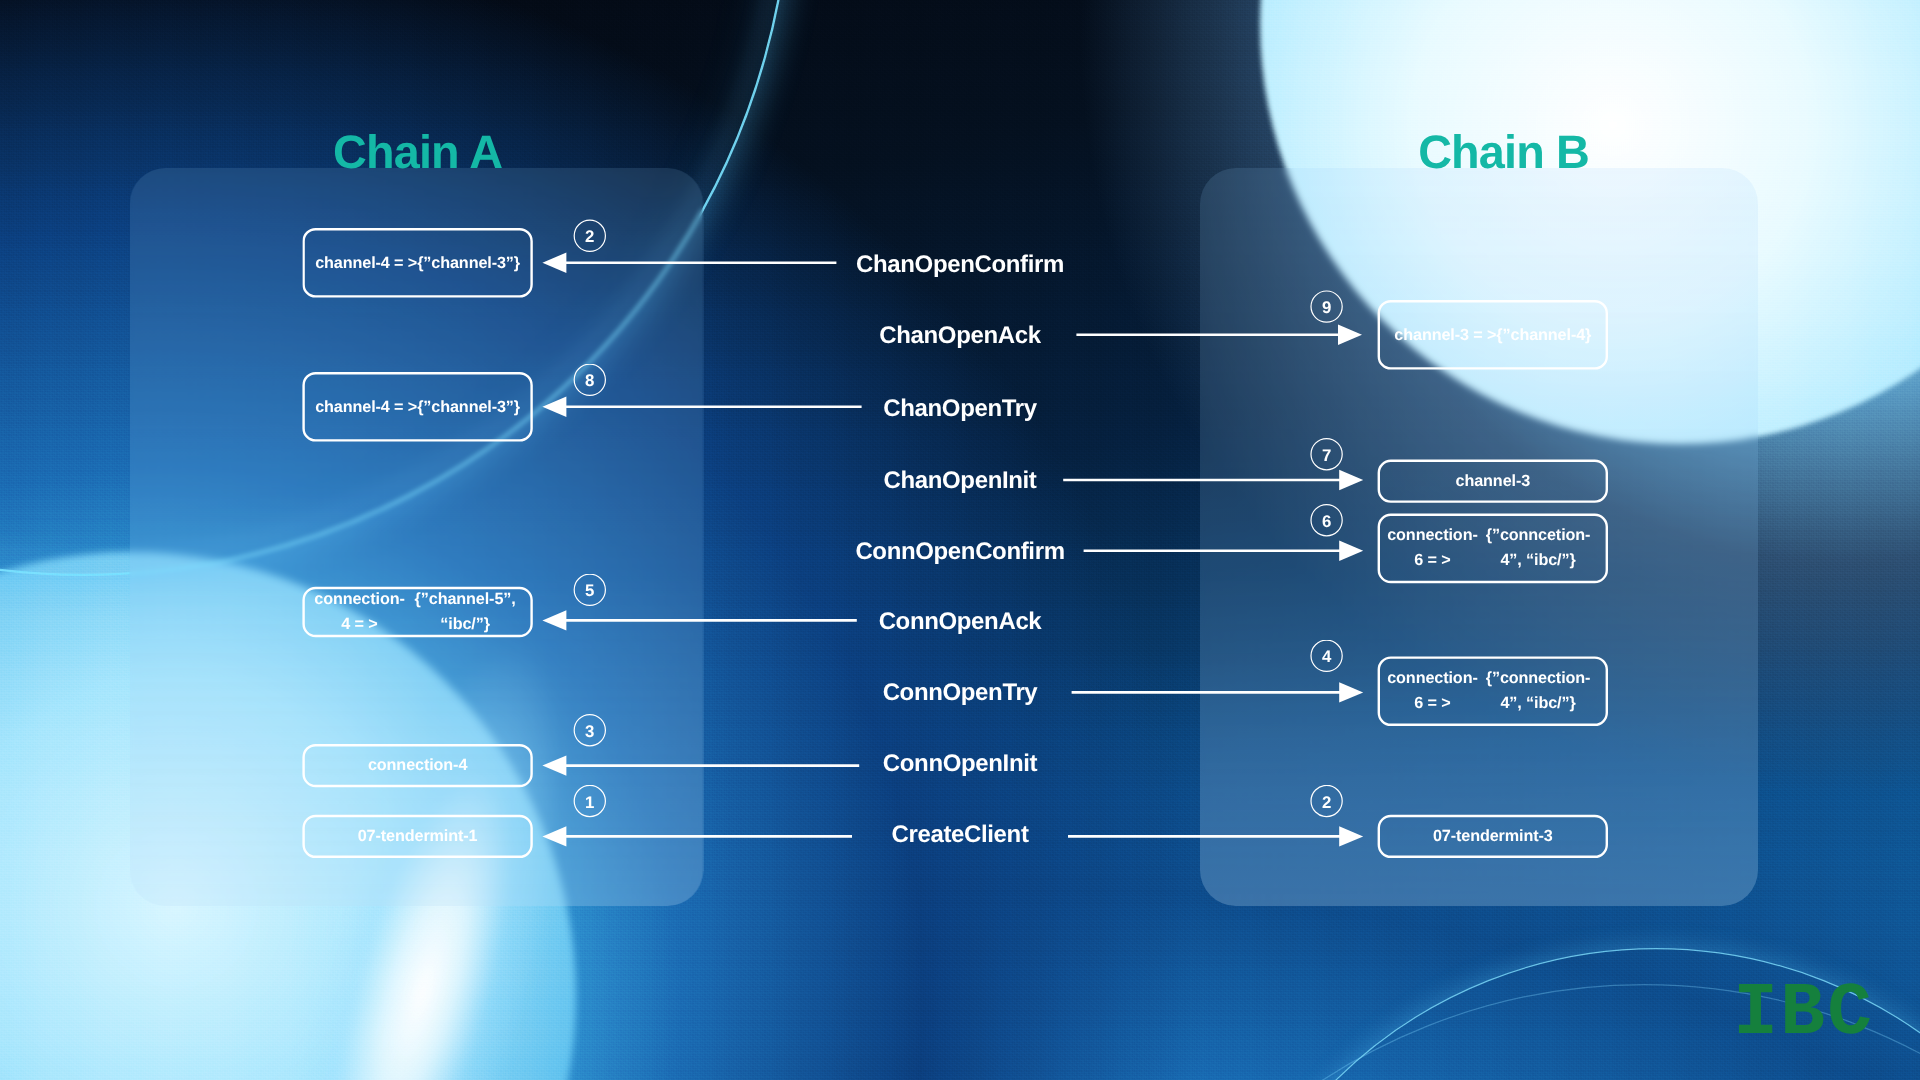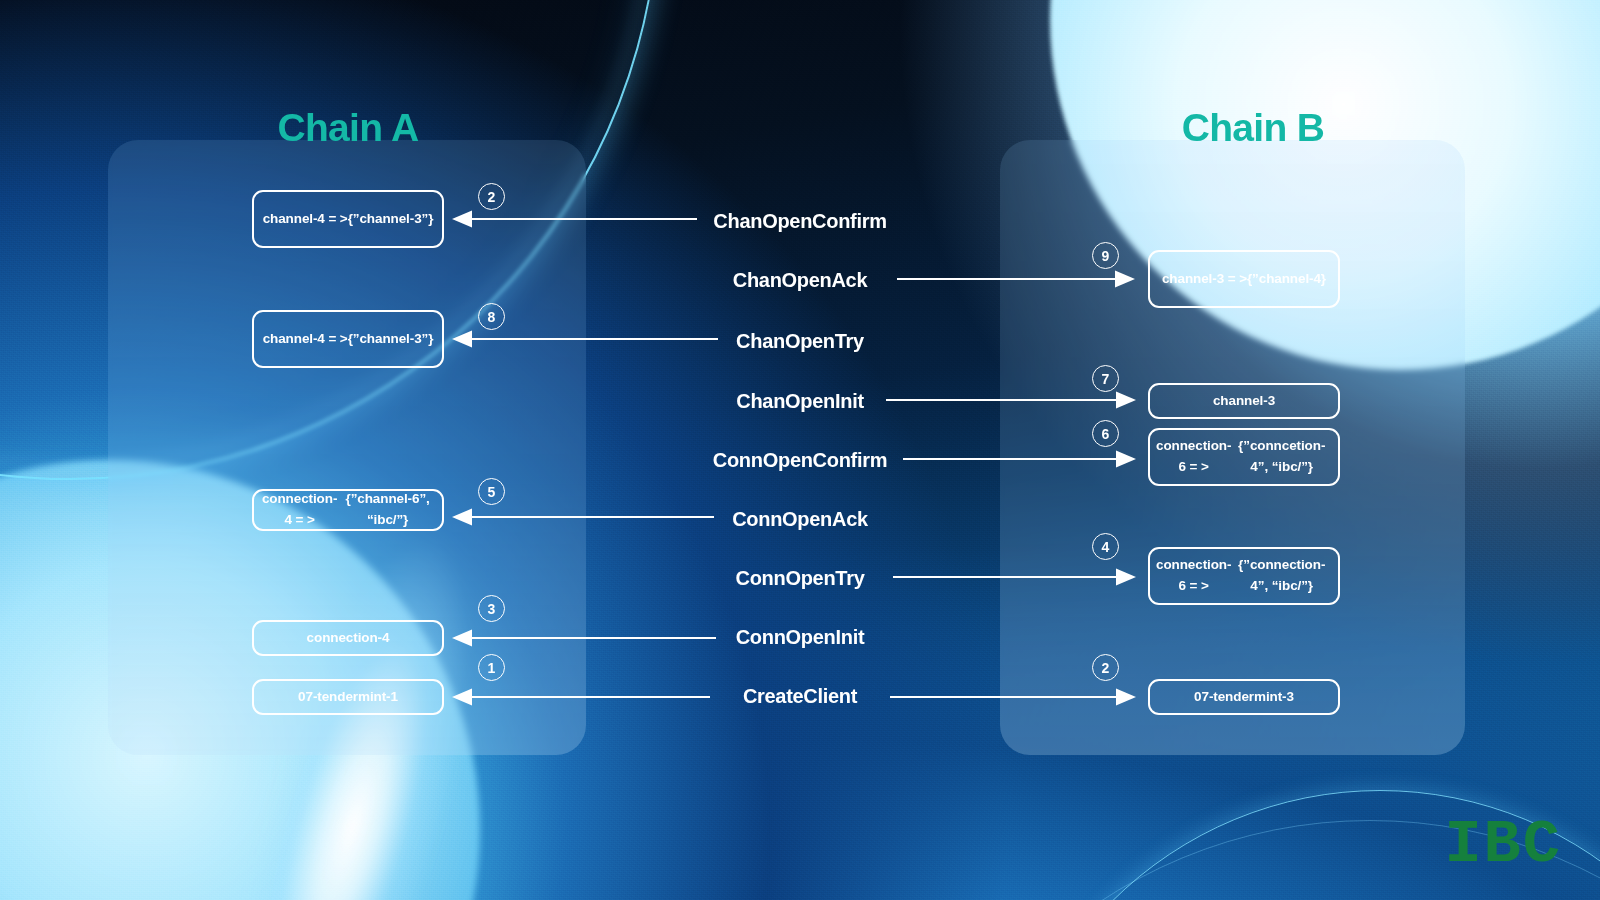--- a/index.html
+++ b/index.html
@@ -216,21 +216,21 @@
     <polygon points="233,9 213,0.5 213,17.5" fill="#ffffff"></polygon>
   </svg>
   <div class="step" style="left:1092px; top:420px;">6</div>
   <div class="sbox" style="left:1148px; top:428px; width:192px; height:58px;">
     <span>connection-6 = &gt;</span>
     <span class="l2">{”conncetion-4”, “ibc/”}</span>
   </div>
 
   <div class="sbox" style="left:252px; top:489px; width:192px; height:42px;">
     <span>connection-4 = &gt;</span>
-    <span class="l2">{”channel-6”, “ibc/”}</span>
+    <span class="l2">{”channel-5”, “ibc/”}</span>
   </div>
   <div class="step" style="left:478px; top:478px;">5</div>
   <svg class="arrow-svg" style="left:452px; top:508px; width:262px; height:18px;" viewBox="0 0 262 18">
     <polygon points="0,9 20,0.5 20,17.5" fill="#ffffff"></polygon>
     <line x1="19" y1="9" x2="262" y2="9" stroke="#ffffff" stroke-width="2.2"></line>
   </svg>
   <div class="msg-label" style="left:800px; top:519px;">ConnOpenAck</div>
 
   <div class="msg-label" style="left:800px; top:578px;">ConnOpenTry</div>
   <svg class="arrow-svg" style="left:893px; top:568px; width:243px; height:18px;" viewBox="0 0 243 18">

